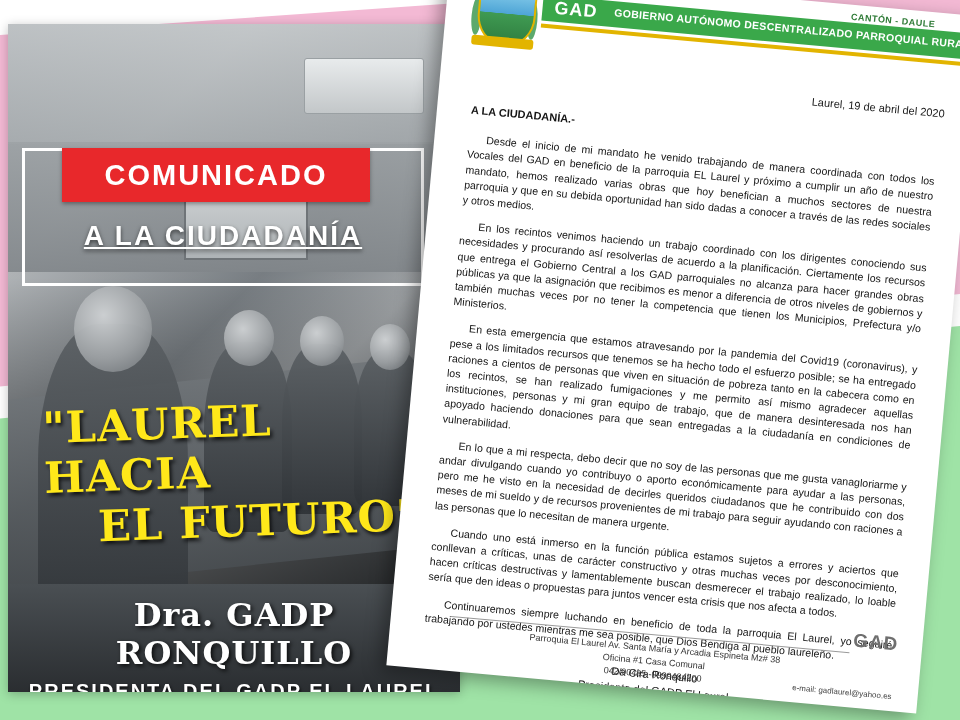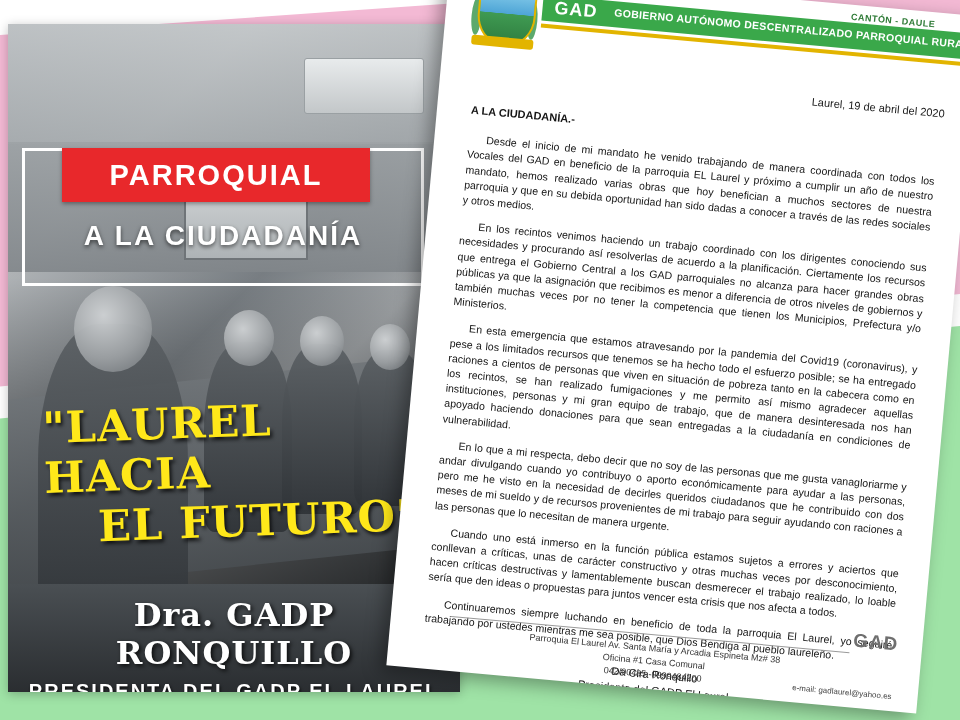--- a/index.html
+++ b/index.html
@@ -149,20 +149,21 @@
     position: absolute;
     left: 14px;
     top: 196px;
     width: 402px;
     text-align: center;
     color: #ffffff;
     font-size: 28px;
     font-weight: bold;
     letter-spacing: 2px;
     text-shadow: 0 2px 4px rgba(0,0,0,0.6);
+    text-decoration: underline;
   }
 
   .slogan {
     position: absolute;
     left: 28px;
     top: 372px;
     width: 418px;
     color: #ffe81a;
     font-family: "DejaVu Serif", serif;
     font-weight: bold;
@@ -382,21 +383,21 @@
     <div class="ph-person" style="left:274px; top:320px; width:80px; height:170px;"></div>
     <div class="ph-head" style="left:292px; top:292px; width:44px; height:50px;"></div>
 
     <div class="ph-person" style="left:346px; top:326px; width:74px; height:156px;"></div>
     <div class="ph-head" style="left:362px; top:300px; width:40px; height:46px;"></div>
 
     <div class="ph-floor"></div>
 
     <div class="comunicado-frame"></div>
     <div class="comunicado-band">
-      <span>PARROQUIAL</span>
+      <span>COMUNICADO</span>
     </div>
     <div class="ciudadania-text">A LA CIUDADANÍA</div>
 
     <div class="slogan">
       <span class="l1">"LAUREL HACIA</span>
       <span class="l2">EL FUTURO".</span>
     </div>
 
     <div class="name-block">
       <div class="nm">Dra. GADP RONQUILLO</div>

